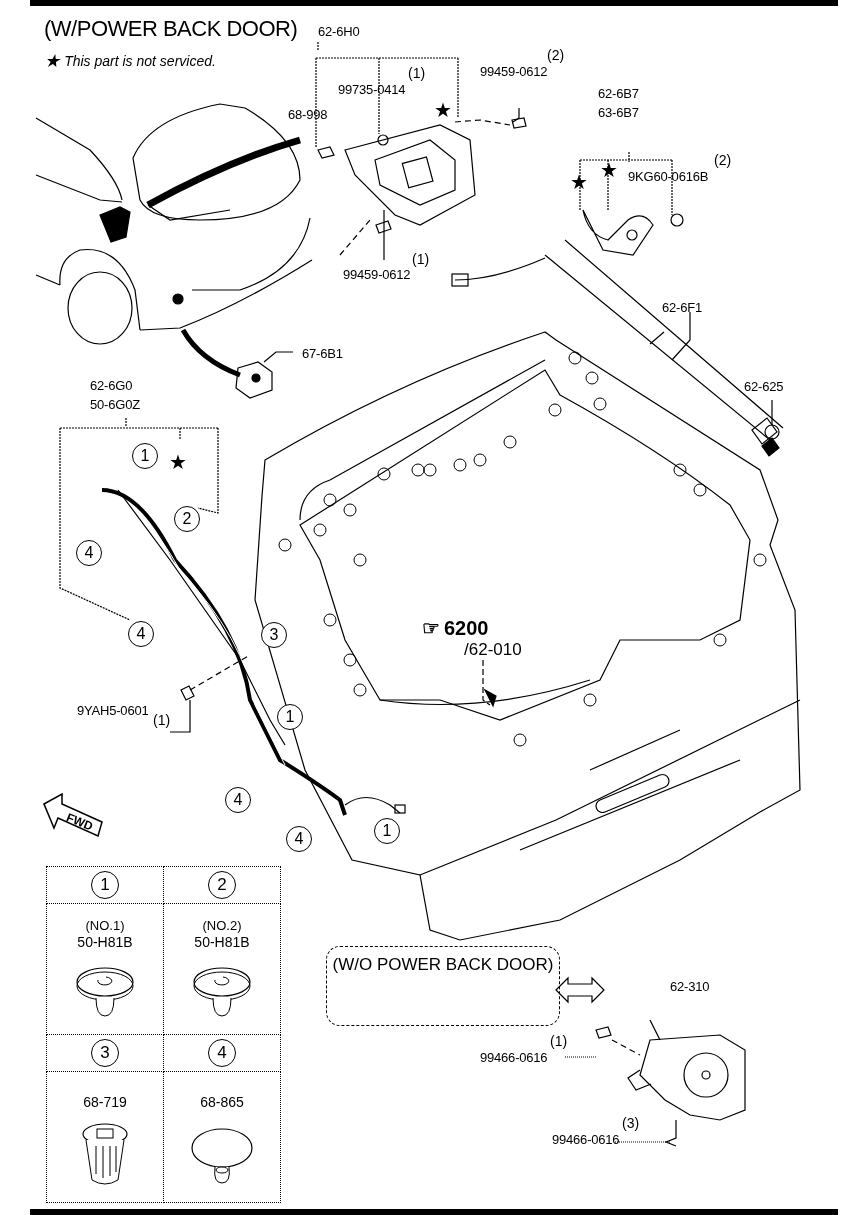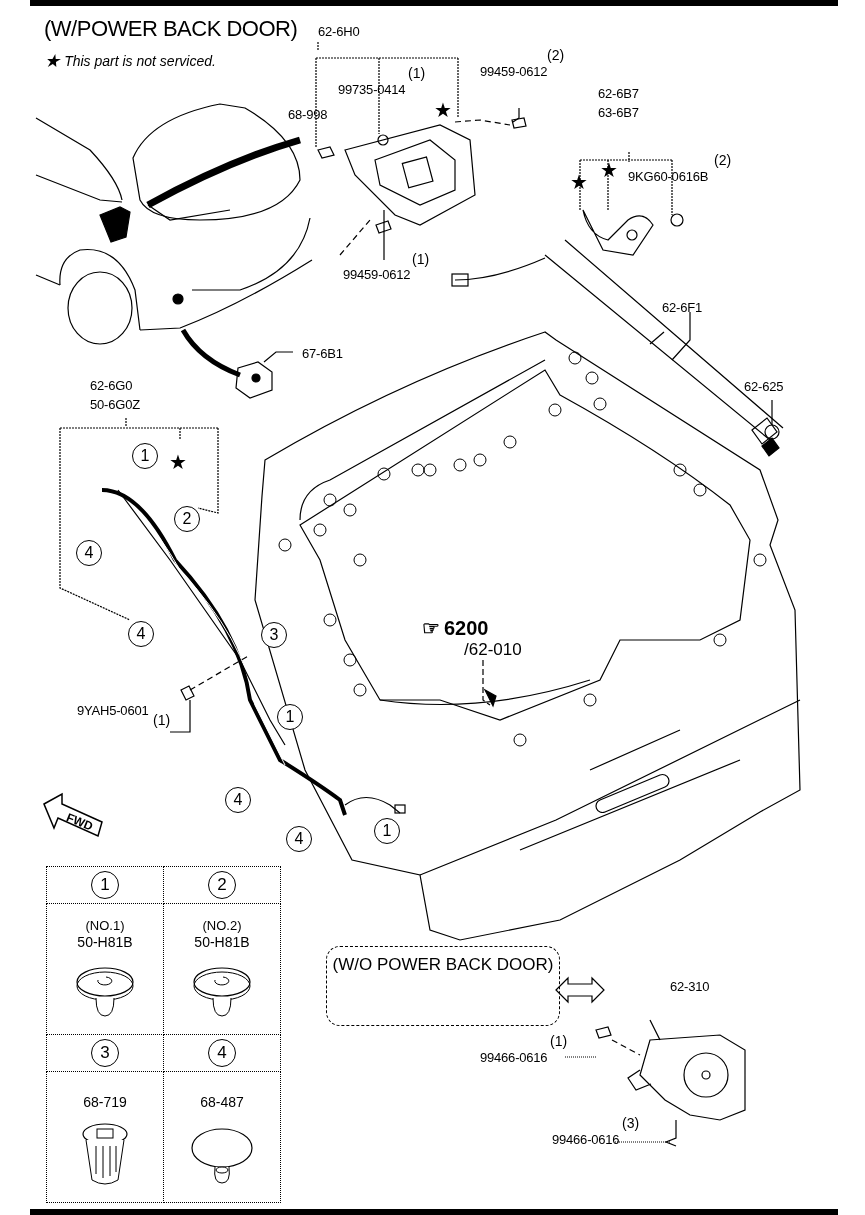--- a/index.html
+++ b/index.html
@@ -261,21 +261,21 @@
     <td>
       <div class="clip-part np">68-719</div>
       <svg class="clip-img" width="70" height="70" viewBox="0 0 70 70">
         <ellipse cx="35" cy="14" rx="22" ry="10" fill="#fff" stroke="#000" stroke-width="1.2"></ellipse>
         <rect x="27" y="9" width="16" height="9" fill="none" stroke="#000"></rect>
         <path d="M16 20 L22 60 Q35 68 48 60 L54 20" fill="#fff" stroke="#000"></path>
         <path d="M26 26 v28 M33 26 v32 M40 26 v30 M46 26 v26" stroke="#000" fill="none"></path>
       </svg>
     </td>
     <td>
-      <div class="clip-part np">68-487</div>
+      <div class="clip-part np">68-865</div>
       <svg class="clip-img" width="70" height="70" viewBox="0 0 70 70">
         <ellipse cx="35" cy="28" rx="30" ry="19" fill="#fff" stroke="#000" stroke-width="1.2"></ellipse>
         <path d="M28 47 q-2 16 7 16 q9 0 7 -16" fill="#fff" stroke="#000"></path>
         <ellipse cx="35" cy="50" rx="6" ry="3" fill="none" stroke="#000"></ellipse>
       </svg>
     </td>
   </tr>
 </tbody>
   </table>
 

